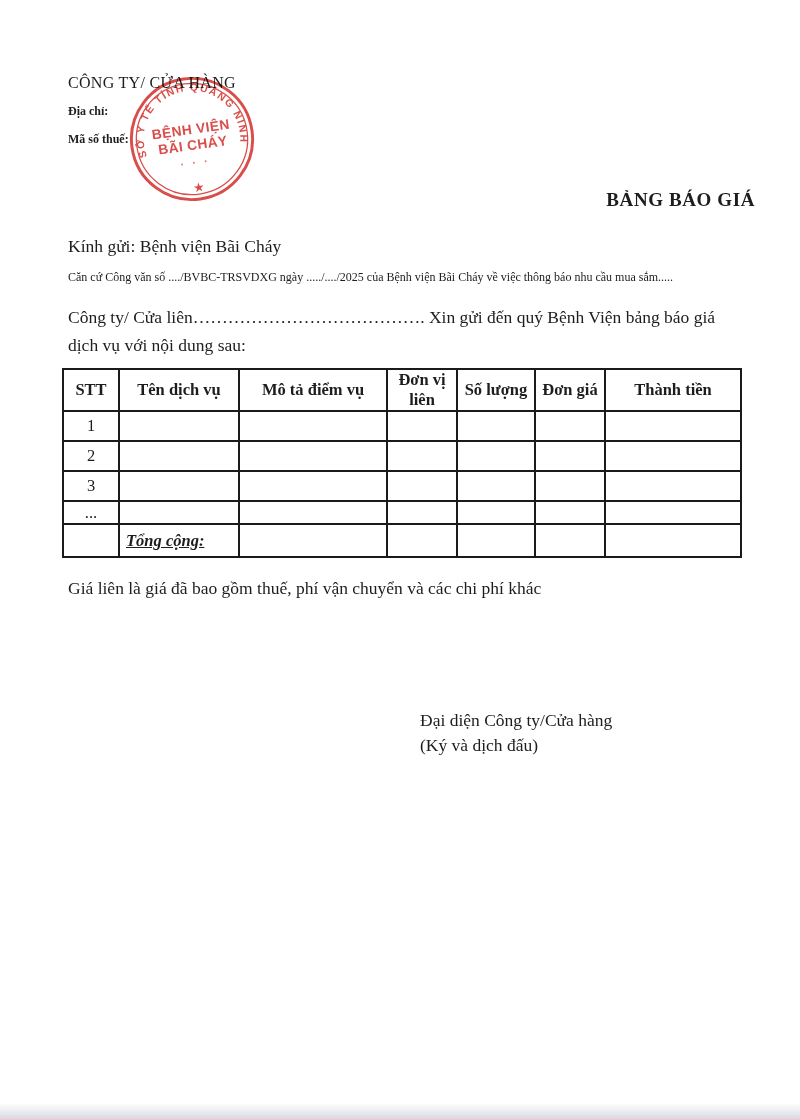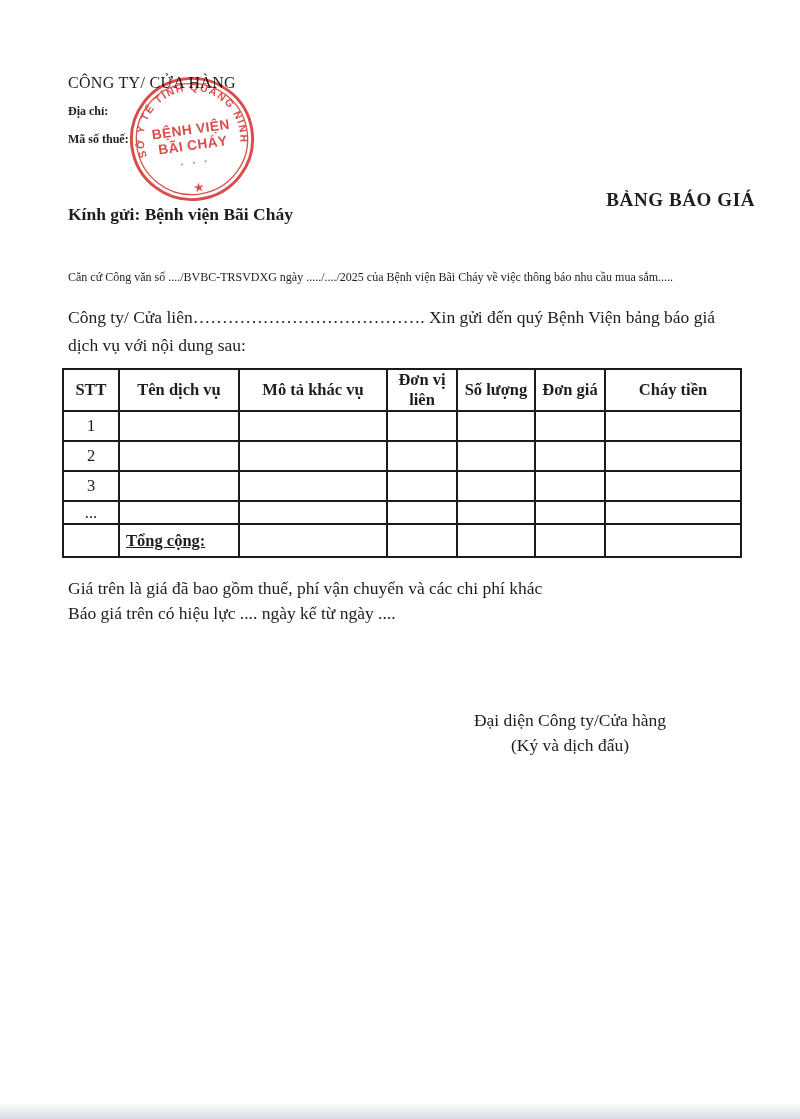--- a/index.html
+++ b/index.html
@@ -24,39 +24,39 @@
   .stamp svg{width:100%;height:100%;}
   .stamp .ring{fill:none;stroke:#d6403c;}
   .stamp text{fill:#d6403c;font-family:"Liberation Sans","DejaVu Sans",sans-serif;font-weight:bold;}
   .arc-text{font-size:10.5px;letter-spacing:1.6px;}
   .center-text{font-size:14px;text-anchor:middle;letter-spacing:.4px;}
   .dots-text{font-size:11px;text-anchor:middle;opacity:.8;letter-spacing:3px;}
   .star-text{font-size:13px;text-anchor:middle;}
   
   .doc-title{position:absolute;top:174px;left:62px;width:678px;margin:15px;
     text-align:right;font-size:19px;font-weight:bold;letter-spacing:.6px;}
-  .greeting{position:absolute;top:204px;left:68px;margin:0;font-size:17.5px;font-weight:bold;}
+  .greeting{position:absolute;top:236px;left:68px;margin:0;font-size:17.5px;font-weight:normal;}
   .para-reference{position:absolute;top:263px;left:68px;width:674px;margin:0;
     font-size:12px;line-height:28px;}
   .para-intro{position:absolute;top:303px;left:68px;width:674px;margin:0;
     font-size:17.5px;line-height:28px;}
   
   .quote-table{position:absolute;top:368px;left:62px;border-collapse:collapse;table-layout:fixed;}
   .quote-table th,.quote-table td{border:2px solid #1a1a1a;padding:0 4px;}
   .quote-table th{font-size:16.5px;font-weight:bold;text-align:center;line-height:20px;}
   .quote-table thead tr{height:42px;}
   .quote-table tbody tr{height:30px;}
   .quote-table tbody tr.row-dots{height:23px;}
-  .quote-table tbody tr.row-total{height:33px;}
+  .quote-table tbody tr.row-total{height:33px;font-style:italic;}
   .quote-table td.stt-cell{text-align:center;font-size:16.5px;}
   .quote-table td.total-cell{font-size:16.5px;font-weight:bold;text-decoration:underline;padding-left:6px;}
   
   .notes{position:absolute;top:576px;left:68px;font-size:17.5px;line-height:24.5px;}
   .notes p{margin:0;}
-  .signature{position:absolute;top:708px;left:420px;width:300px;text-align:center;
+  .signature{position:absolute;top:708px;left:420px;width:300px;
     font-size:17.5px;line-height:25px;}
   .signature p{margin:0;}
   
   .bottom-shade{position:absolute;left:0;right:0;bottom:0;height:16px;
     background:linear-gradient(to bottom,rgba(255,255,255,0),rgba(148,158,175,.38));}
 </style>
 </head>
 <body>
 
 <div class="page">
@@ -98,25 +98,25 @@
         <col style="width:148px">
       <col style="width:70px">
         <col style="width:78px">
         <col style="width:70px">
         <col style="width:136px">
     </colgroup>
     <thead>
       <tr>
         <th>STT</th>
         <th>Tên dịch vụ</th>
-        <th>Mô tả khác vụ</th>
+        <th>Mô tả điểm vụ</th>
         <th>Đơn vị liên</th>
         <th>Số lượng</th>
         <th>Đơn giá</th>
-        <th>Cháy tiền</th>
+        <th>Thành tiền</th>
       </tr>
     </thead>
     <tbody>
       <tr>
         <td class="stt-cell">1</td>
         <td></td>
           <td></td>
         <td></td>
           <td></td>
         <td></td>
@@ -155,22 +155,21 @@
         <td></td>
           <td></td>
         <td></td>
           <td></td>
         <td></td>
       </tr>
     </tbody>
   </table>
 
   <div class="notes">
-    <p>Giá trên là giá đã bao gồm thuế, phí vận chuyển và các chi phí khác</p>
-    <p>Báo giá trên có hiệu lực .... ngày kể từ ngày ....</p>
+    <p>Giá liên là giá đã bao gồm thuế, phí vận chuyển và các chi phí khác</p>
   </div>
 
   <div class="signature">
     <p>Đại diện Công ty/Cửa hàng</p>
     <p>(Ký và dịch đấu)</p>
   </div>
 
   <div class="bottom-shade"></div>
 </div>
 

